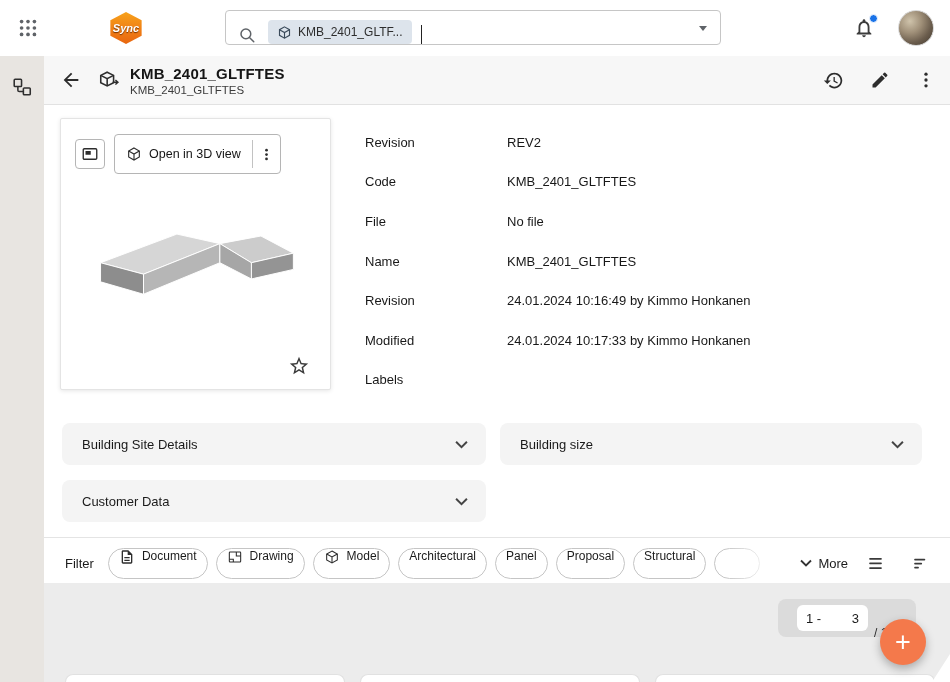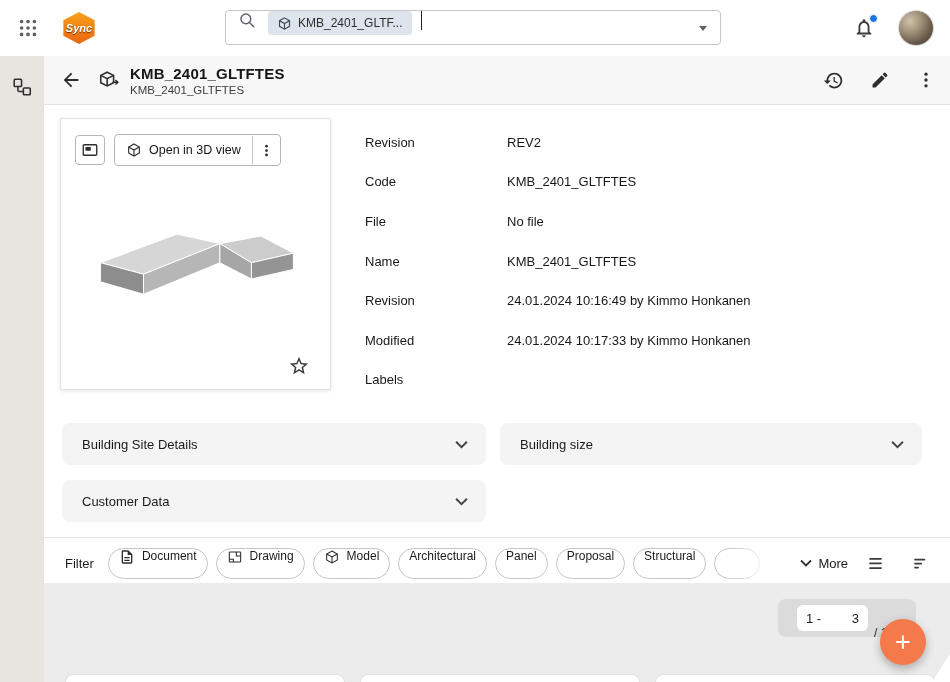--- a/index.html
+++ b/index.html
@@ -1,27 +1,27 @@
 <!DOCTYPE html>
 <html><head>
 <meta charset="utf-8">
 <style>
   * { margin:0; padding:0; box-sizing:border-box; }
   html,body { width:950px; height:682px; }
   body { font-family:"Liberation Sans", sans-serif; overflow:hidden; background:#fff; color:#1f1f1f; }
 
   
-  .topbar { height:56px; background:#fff; position:relative; display:flex; align-items:center; }
+  .topbar { height:56px; background:#fff; position:relative; display:flex; align-items:center;gap:47px; }
   .apps-grid { margin-left:16px; width:24px; height:24px; display:flex; align-items:center; justify-content:center; cursor:pointer; }
   .sync-logo { margin-left:22px; width:34px; height:32px; display:flex; align-items:center; justify-content:center;
     clip-path:polygon(50% 0,96% 26%,96% 74%,50% 100%,4% 74%,4% 26%);
     background:linear-gradient(180deg,#f7a21b 0%,#ef7c15 60%,#e8660f 100%); cursor:pointer; }
   .sync-logo span { color:#fff; font-weight:bold; font-style:italic; font-size:11px; text-shadow:0 1px 1px rgba(60,20,0,.7); }
   .searchbox { position:absolute; left:225px; top:10px; width:496px; height:35px; border:1px solid #c6c6c6; border-radius:4px;
-    background:#fff; display:flex; align-items:flex-start; padding:0 30px 0 12px; cursor:text; }
+    background:#fff; display:flex; align-items:flex-end; padding:0 30px 0 12px; cursor:text; }
   .search-glyph { width:18px; height:18px; margin-right:12px; flex:0 0 auto; }
   .search-chip { display:flex; align-items:center; gap:6px; background:#dde4ec; border-radius:4px; height:24px; padding:0 9px;
     font-size:12px; color:#2d2d2d; white-space:nowrap; cursor:pointer; }
   .text-caret { width:1px; height:19px; background:#222; margin-left:9px; }
   .search-caret { position:absolute; right:13px; top:15px; width:0; height:0;
     border-left:4.5px solid transparent; border-right:4.5px solid transparent; border-top:5.5px solid #5f6368; cursor:pointer; }
   .topbar-right { position:absolute; right:16px; height:56px; display:flex; align-items:center; gap:22px; }
   .bell-wrap { position:relative; width:23px; height:23px; cursor:pointer; }
   .bell-dot { position:absolute; top:-3px; right:-2px; width:9px; height:9px; border-radius:50%; background:#1a73e8; border:1.5px solid #fff; }
   .avatar { width:36px; height:36px; border-radius:50%; cursor:pointer; border:1px solid #d8d8d8;
@@ -46,21 +46,21 @@
 
   
   .content { height:478px; flex:0 0 auto; background:#fff; }
   .top-section { display:flex; align-items:flex-start; margin:13px 0 0 16px; }
 
   .preview-card { width:271px; height:272px; background:#fff; border:1px solid #e4e4e4; border-radius:2px;
     box-shadow:0 1px 4px rgba(0,0,0,.10); position:relative; flex:0 0 auto; }
   .preview-toolbar { display:flex; align-items:center; gap:9px; padding:15px 0 0 14px; }
   .pip-btn { width:30px; height:30px; border:1px solid #b5b5b5; border-radius:4px; background:#fff;
     display:flex; align-items:center; justify-content:center; cursor:pointer; }
-  .split-btn { height:32px; border:1px solid #b5b5b5; border-radius:4px; background:#fff; display:flex; align-items:center; }
+  .split-btn { height:40px; border:1px solid #b5b5b5; border-radius:4px; background:#fff; display:flex; align-items:center; }
   .split-main { display:flex; align-items:center; gap:7px; padding:0 11px; font-size:12.5px; color:#161616; cursor:pointer; height:100%; }
   .split-divider { width:1px; height:28px; background:#c2c2c2; }
   .split-more { width:27px; height:100%; display:flex; align-items:center; justify-content:center; cursor:pointer; }
   .preview-stage { position:absolute; top:96px; left:0; right:0; display:flex; justify-content:center; }
   .star-btn { position:absolute; right:20px; bottom:12px; width:22px; height:22px; cursor:pointer; }
 
   .details { margin-left:34px; min-width:0; }
   .detail-row { height:39.6px; display:flex; align-items:center; padding-top:9px; }
   .detail-label { width:142px; flex:0 0 auto; font-size:13px; color:#181818; }
   .detail-value { font-size:13px; color:#181818; white-space:nowrap; }

